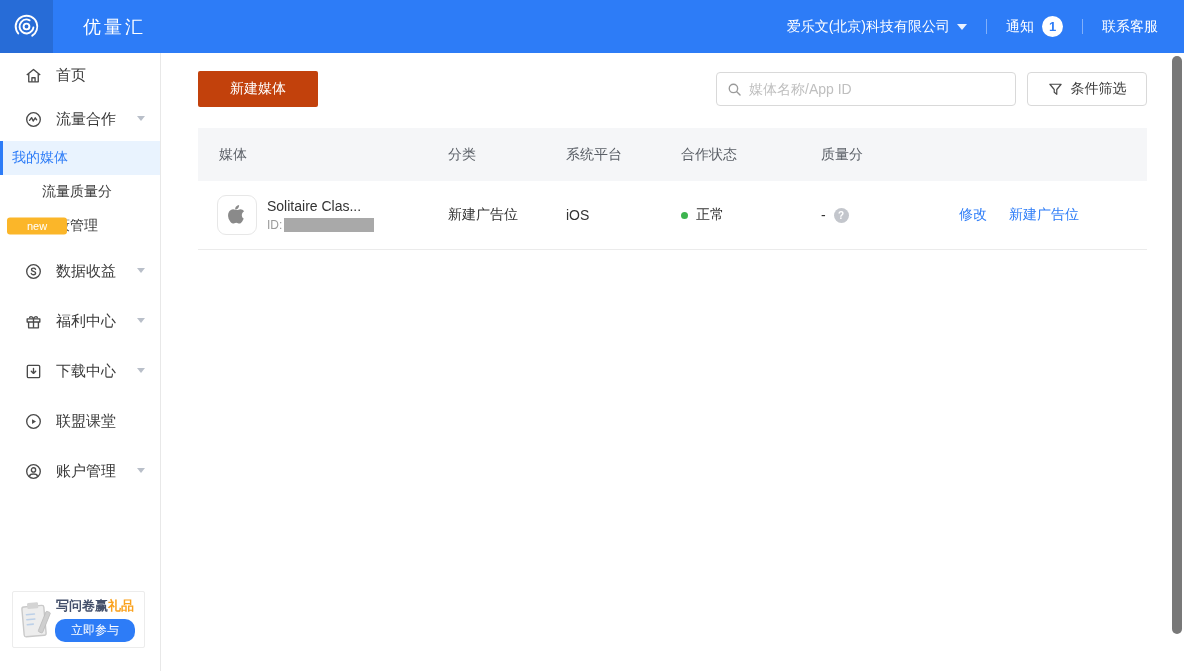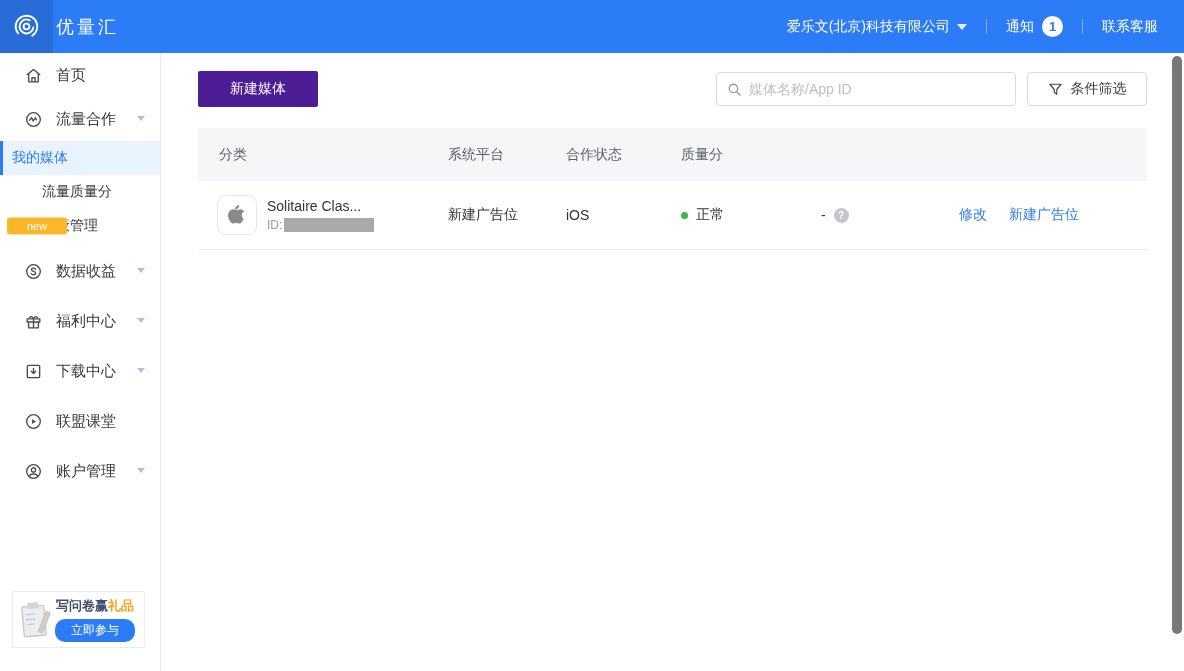--- a/index.html
+++ b/index.html
@@ -2,21 +2,21 @@
 <html><head>
 <meta charset="utf-8">
 <style>
   * { margin:0; padding:0; box-sizing:border-box; }
   html,body { width:1184px; height:671px; overflow:hidden;
     font-family:"Liberation Sans","DejaVu Sans",sans-serif; background:#fff; }
 
   
   .topbar { height:53px; background:#2d7cf7; display:flex; align-items:center; color:#fff; }
   .logo-box { width:53px; height:53px; background:rgba(0,0,0,0.13); display:flex; align-items:center; justify-content:center; }
-  .brand { font-size:18px; letter-spacing:3px; margin-left:3px; }
+  .brand { font-size:18px; letter-spacing:3px; margin-left:30px; }
   .topbar-right { margin-left:auto; display:flex; align-items:center; font-size:14px; padding-right:26px; }
   .company { display:flex; align-items:center; cursor:pointer; }
   .caret-down { width:0; height:0; border-left:5px solid transparent; border-right:5px solid transparent;
     border-top:6px solid #fff; margin-left:7px; opacity:.9; }
   .top-divider { width:1px; height:15px; background:rgba(255,255,255,.4); margin:0 19px; }
   .notice { display:flex; align-items:center; cursor:pointer; }
   .notice-badge { width:21px; height:21px; border-radius:50%; background:#fff; color:#2d7cf7;
     font-size:13px; font-weight:bold; display:flex; align-items:center; justify-content:center; margin-left:8px; }
 
   
@@ -41,21 +41,21 @@
     border-radius:2px; display:flex; align-items:center; padding:4px 4px 4px 2px; background:#fff; }
   .survey-right { display:flex; flex-direction:column; align-items:center; }
   .survey-line { font-size:13px; font-weight:bold; color:#44506b; white-space:nowrap; }
   .survey-line .accent { color:#faa21e; }
   .survey-btn { margin-top:4px; background:#2d7cf7; color:#fff; border:none; border-radius:10px;
     font-size:12px; padding:3px 16px; cursor:pointer; font-family:inherit; }
 
   
   .main { flex:1; padding:0 37px; position:relative; }
   .toolbar { margin-top:18px; display:flex; align-items:center; }
-  .btn-primary { width:120px; height:36px; background:#4c1d95; color:#fff; border:none; border-radius:2px;
+  .btn-primary { width:120px; height:36px; background:#c2410c; color:#fff; border:none; border-radius:2px;
     font-size:14px; cursor:pointer; font-family:inherit; }
   .toolbar-right { margin-left:auto; display:flex; align-items:center; }
   .search-box { width:300px; height:34px; border:1px solid #d9d9d9; border-radius:4px; display:flex;
     align-items:center; padding:0 10px; background:#fff; }
   .search-box input { border:none; outline:none; flex:1; font-size:14px; margin-left:7px; color:#ef4444;
     font-family:inherit; background:transparent; }
   .search-box input::placeholder { color:#bfbfbf; }
   .btn-filter { width:120px; height:34px; margin-left:11px; background:#fff; border:1px solid #d9d9d9;
     border-radius:4px; font-size:14px; color:#3a3a3a; display:flex; align-items:center; justify-content:center;
     cursor:pointer; font-family:inherit; }
@@ -241,20 +241,21 @@
           <svg width="15" height="15" viewBox="0 0 20 20" fill="none" stroke="#4a4a4a" stroke-width="1.6" stroke-linejoin="round">
             <path d="M2.5 3 h15 l-5.8 7 v6.4 l-3.4 -2.6 v-3.8 Z"></path>
           </svg>
           <span>条件筛选</span>
         </button>
       </div>
     </div>
 
     <div class="table">
       <div class="t-head">
+        <div>媒体</div>
         <div>分类</div>
         <div>系统平台</div>
         <div>合作状态</div>
         <div>质量分</div>
       </div>
 
       <div class="t-row">
         <div class="media-cell">
           <div class="app-icon">
             <svg width="24" height="24" viewBox="0 0 24 24">

